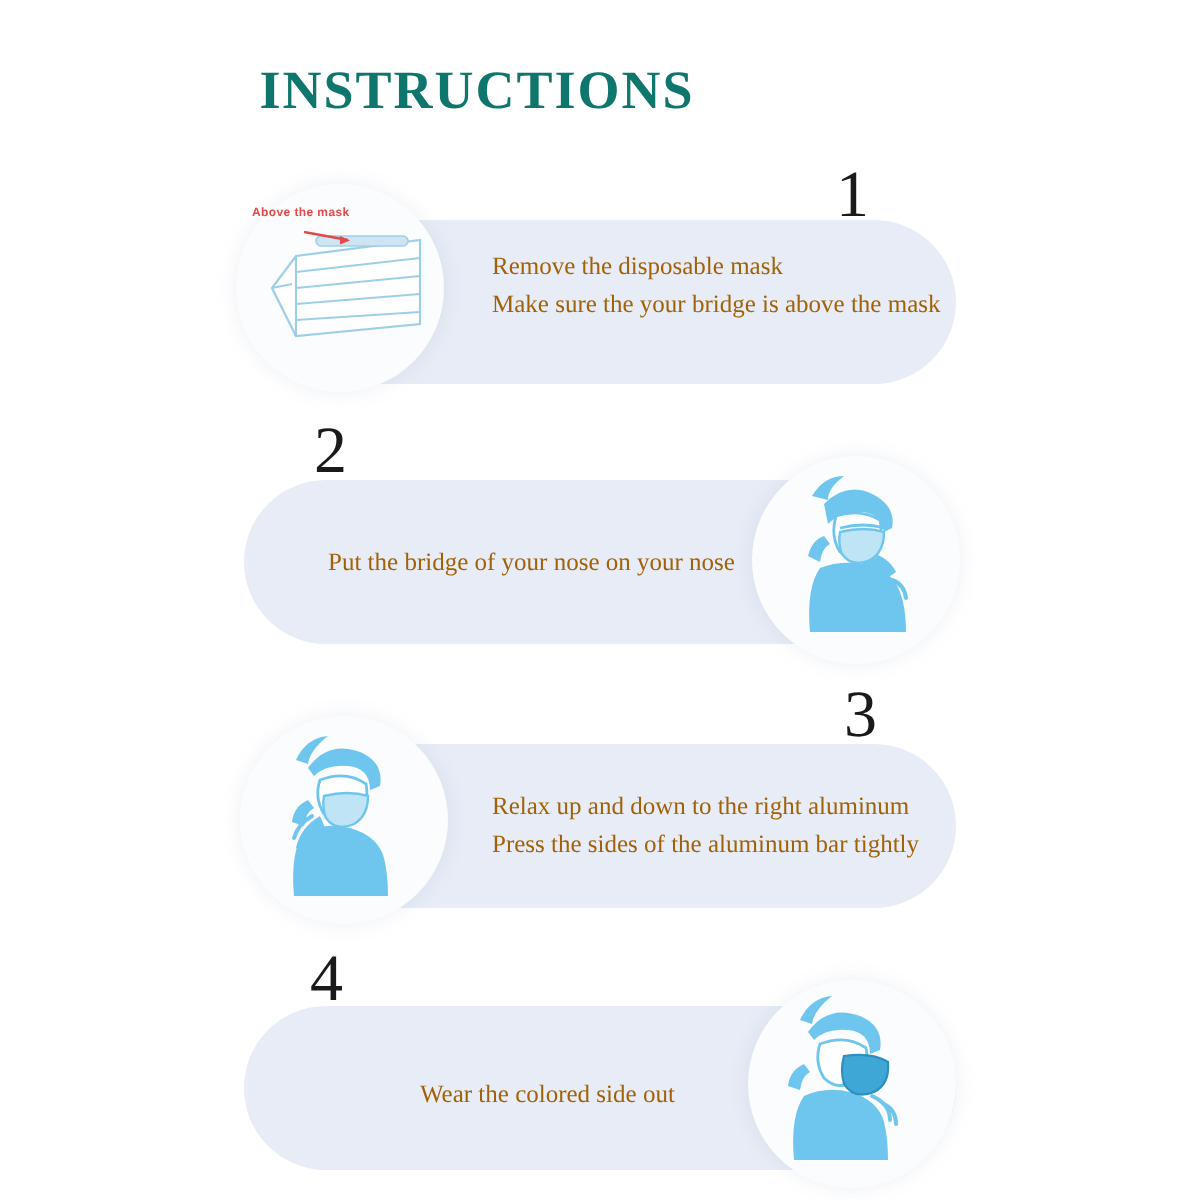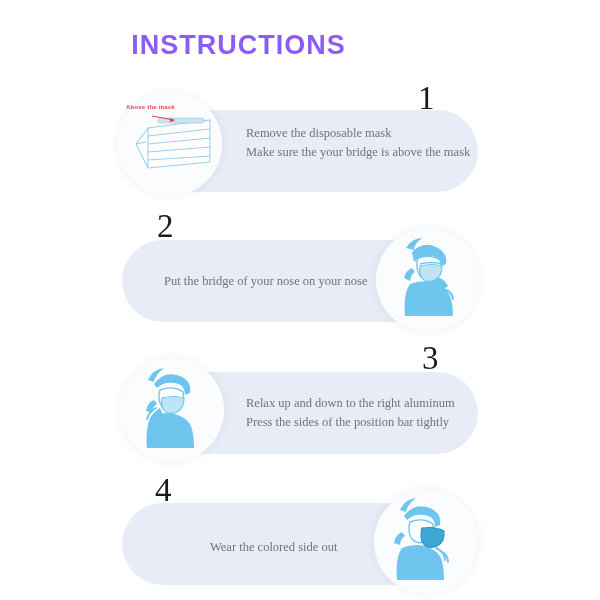--- a/index.html
+++ b/index.html
@@ -18,25 +18,25 @@
     width: 600px;
     height: 600px;
     background: #ffffff;
   }
   .title {
     position: absolute;
     top: 30px;
     left: 0;
     width: 477px;
     text-align: center;
-    font-family: Liberation Sans, sans-serif;
+    font-family: Liberation Serif, serif;
     font-weight: bold;
     font-size: 27px;
     letter-spacing: 1px;
-    color: #8b5cf6;
+    color: #0f766e;
   }
 
   
   .step {
     position: absolute;
     left: 122px;
     width: 356px;
     height: 82px;
     background: #e7ecf6;
     border-radius: 41px;
@@ -55,21 +55,21 @@
   }
   .num-1 { top: 82px; left: 418px; }
   .num-2 { top: 210px; left: 157px; }
   .num-3 { top: 342px; left: 422px; }
   .num-4 { top: 474px; left: 155px; }
 
   .text-block {
     position: absolute;
     font-family: "Liberation Serif", serif;
     font-size: 12.5px;
-    color: #737373;
+    color: #a16207;
     line-height: 1.55;
   }
   .t1 { top: 124px; left: 246px; width: 240px; }
   .t2 { top: 272px; left: 164px; width: 230px; }
   .t3 { top: 394px; left: 246px; width: 240px; }
   .t4 { top: 538px; left: 210px; width: 210px; }
 
   
   .bubble {
     position: absolute;
@@ -156,21 +156,21 @@
         <path d="M64 58 q8 4 8 12"></path>
         <path d="M70 62 q6 2 7 9"></path>
       </g>
     </svg>
   </div>
 
   <div class="step step-3"></div>
   <div class="num num-3">3</div>
   <div class="text-block t3">
     <div>Relax up and down to the right aluminum</div>
-    <div>Press the sides of the position bar tightly</div>
+    <div>Press the sides of the aluminum bar tightly</div>
   </div>
 
   <div class="bubble b3">
     <svg viewBox="0 0 104 104" xmlns="http://www.w3.org/2000/svg">
       <g fill="#6ec6ef">
         <path d="M34 26 q10 -14 26 -8 q12 5 10 17 l-5 2 q0 -11 -11 -12 q-11 -1 -17 5 z"></path>
         <path d="M28 22 q5 -11 16 -12 q-9 7 -10 14 z"></path>
         <path d="M34 42 q-7 3 -8 11 l6 2 q1 -7 5 -9 z"></path>
         <path d="M32 58 q11 -5 23 -2 q14 4 17 15 q2 8 2 19 l-47 0 q-2 -22 5 -32 z"></path>
         <path d="M40 50 q-10 6 -12 16 l7 3 q2 -9 8 -12 z"></path>

